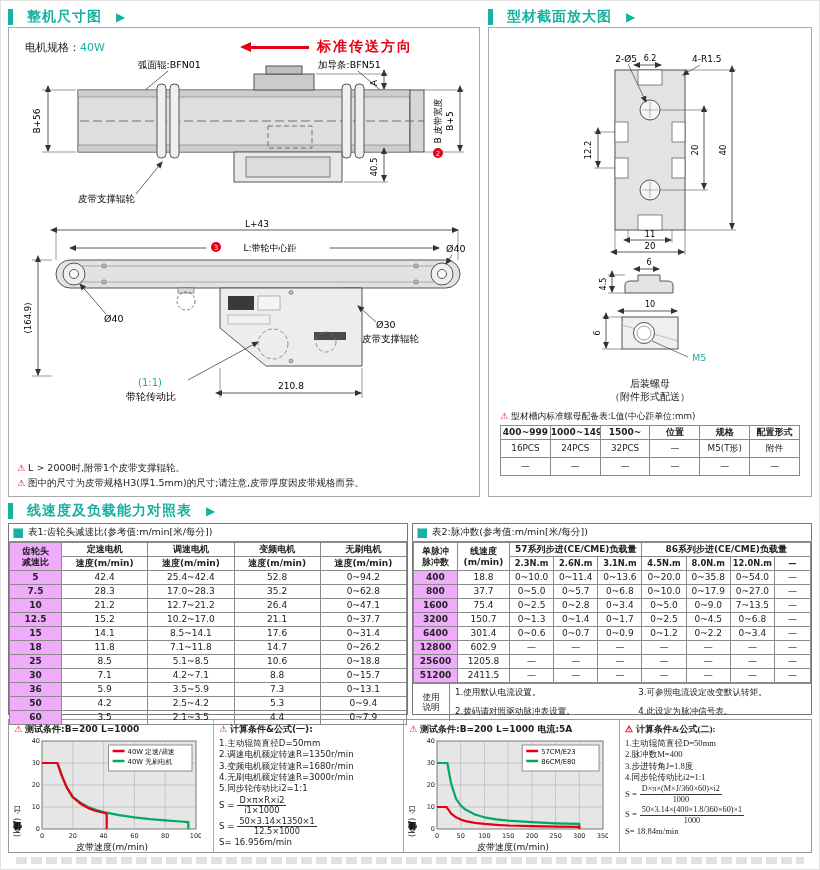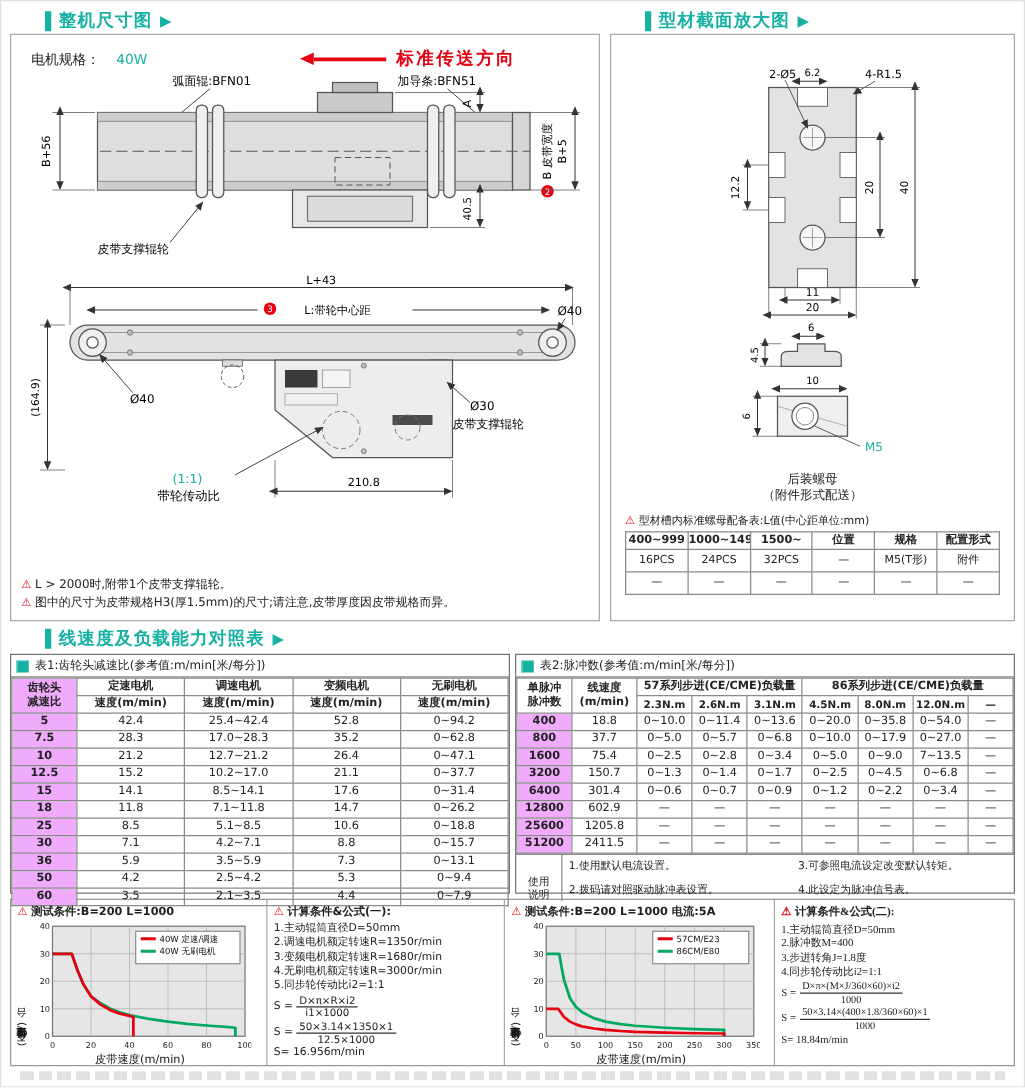--- a/index.html
+++ b/index.html
@@ -2,27 +2,27 @@
 <html><head>
 <meta charset="utf-8">
 <style>
   html,body{margin:0;padding:0;background:#fff;}
   .page{width:820px;height:870px;position:relative;background:#fff;
         font-family:"DejaVu Sans","Liberation Sans",sans-serif;color:#222;
         border:1px solid #e0e0e0;box-sizing:border-box;overflow:hidden;}
   .toprow{display:flex;gap:8px;padding:5px 7px 0 7px;}
   .colL{width:472px;flex:none;}
   .colR{flex:1;min-width:0;}
-  .sec-h{display:flex;align-items:center;gap:6px;height:21px;margin-left:28px;}
+  .sec-h{display:flex;align-items:center;gap:14px;height:21px;}
   .bar{width:5px;height:16px;background:#16b1a2;flex:none;}
   .sec-title{font-size:14px;font-weight:bold;color:#16b1a2;letter-spacing:1px;}
   .sec-arrow{color:#16b1a2;font-size:12px;font-weight:bold;}
   .box{border:1px solid #aaa;background:#fff;height:470px;box-sizing:border-box;position:relative;padding:6px 6px;}
   .motor-line{display:flex;align-items:center;justify-content:space-between;padding:4px 60px 0 10px;font-size:11px;}
-  .motor-val{color:#16b1a2;margin-left:13px;}
+  .motor-val{color:#16b1a2;}
   .dir{display:flex;align-items:center;gap:0;}
   .ah{width:0;height:0;border-top:5px solid transparent;border-bottom:5px solid transparent;border-right:11px solid #e60012;}
   .al{width:58px;height:3px;background:#e60012;}
   .dir-txt{color:#e60012;font-weight:bold;font-size:14px;margin-left:8px;letter-spacing:2px;}
   .notes{position:absolute;left:8px;bottom:6px;font-size:9.5px;line-height:1.5;}
   .warn{color:#e60012;font-size:9px;margin-right:3px;}
   .drawing{display:block;margin:0 auto;}
   .nut-caps{text-align:center;font-size:10px;line-height:1.3;margin-top:2px;}
   .nut-table-wrap{margin:8px auto 0 auto;width:300px;}
   .ntitle{font-size:8.8px;margin-bottom:2px;}
@@ -35,21 +35,21 @@
   .tables-row{display:flex;gap:4px;margin-top:2px;}
   .twrap{border:1px solid #777;background:#fff;box-sizing:border-box;height:192px;}
   .t1wrap{width:400px;flex:none;}
   .t2wrap{flex:1;min-width:0;}
   .ttl{display:flex;align-items:center;gap:5px;padding:2px 4px;border-bottom:1px solid #8a8a8a;font-size:9.5px;height:13px;}
   .sq{width:10px;height:10px;background:#16b1a2;box-shadow:inset 1px 1px 0 #7fd9cf;flex:none;}
   .t1 col.c0{width:52px;} 
   .t2 col.c0{width:44px;} .t2 col.c1{width:52px;} .t2 col.cl{width:36px;}
   .t2 .sub th{font-size:8.3px;}
   .usenote{display:flex;border-top:1px solid #8a8a8a;font-size:8.6px;height:37px;}
-  .use-lab{width:36px;border-right:1px solid #8a8a8a;display:flex;flex-direction:column;justify-content:flex-end;align-items:center;line-height:1.1;}
+  .use-lab{width:36px;border-right:1px solid #8a8a8a;display:flex;flex-direction:column;justify-content:center;align-items:center;line-height:1.1;}
   .use-mid{flex:1.05;display:flex;flex-direction:column;justify-content:space-around;padding-left:5px;}
   .use-right{flex:1;display:flex;flex-direction:column;justify-content:space-around;padding-left:2px;}
   .charts-row{display:flex;border:1px solid #999;margin-top:4px;height:134px;box-sizing:border-box;}
   .cc{box-sizing:border-box;padding:2px 3px;}
   .cc + .cc{border-left:1px solid #aaa;}
   .chart-cell1{width:204px;flex:none;}
   .formula-cell1{width:190px;flex:none;}
   .chart-cell2{width:216px;flex:none;}
   .formula-cell2{flex:1;font-family:Liberation Serif, serif;}
   .cond{font-size:9px;font-weight:bold;color:#222;padding:1px 2px;white-space:nowrap;}

